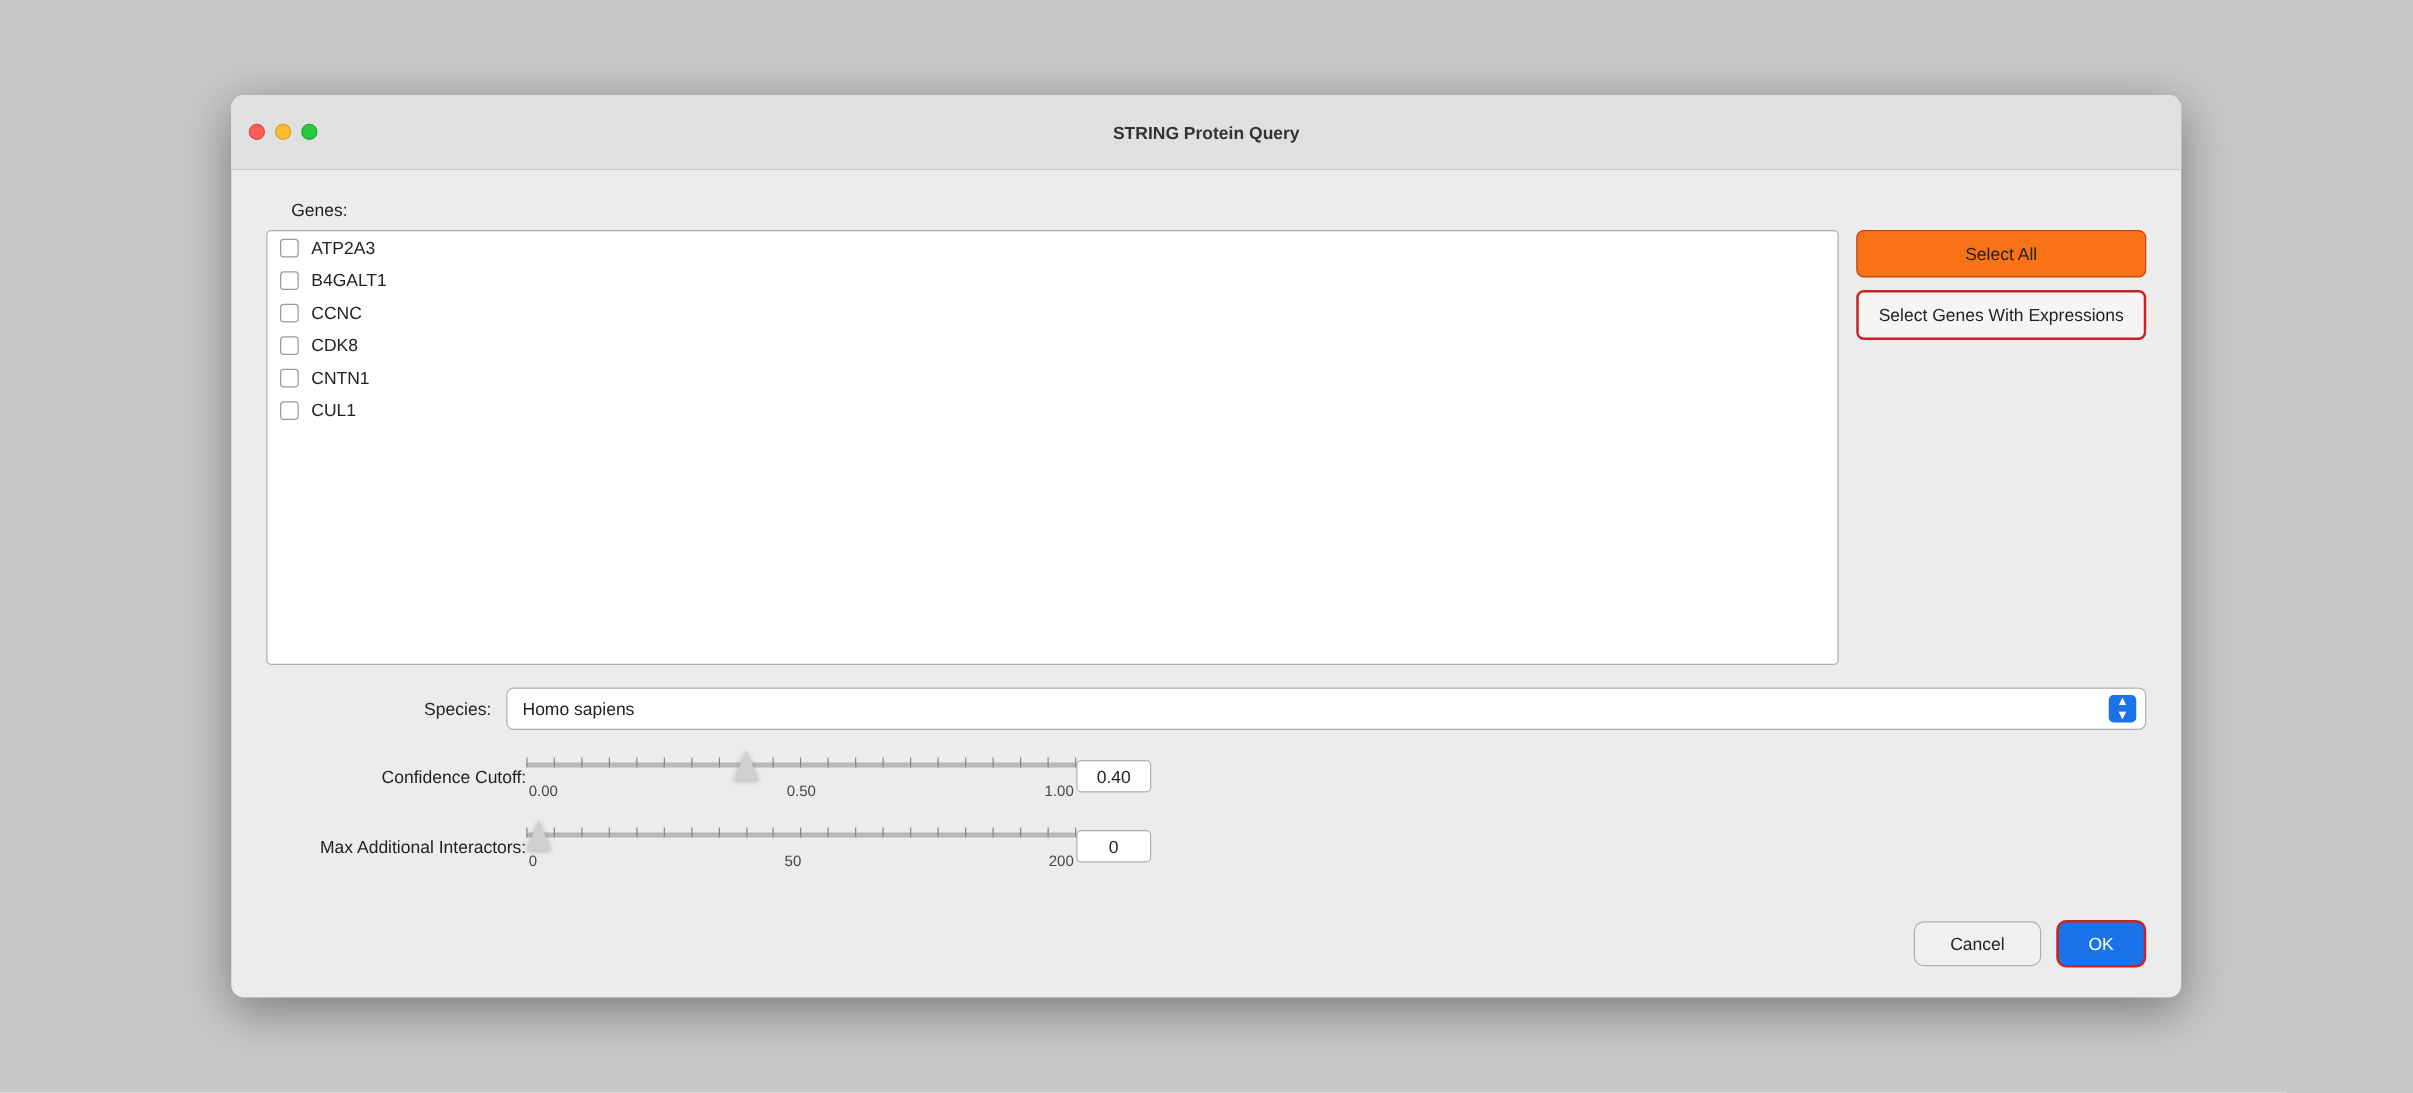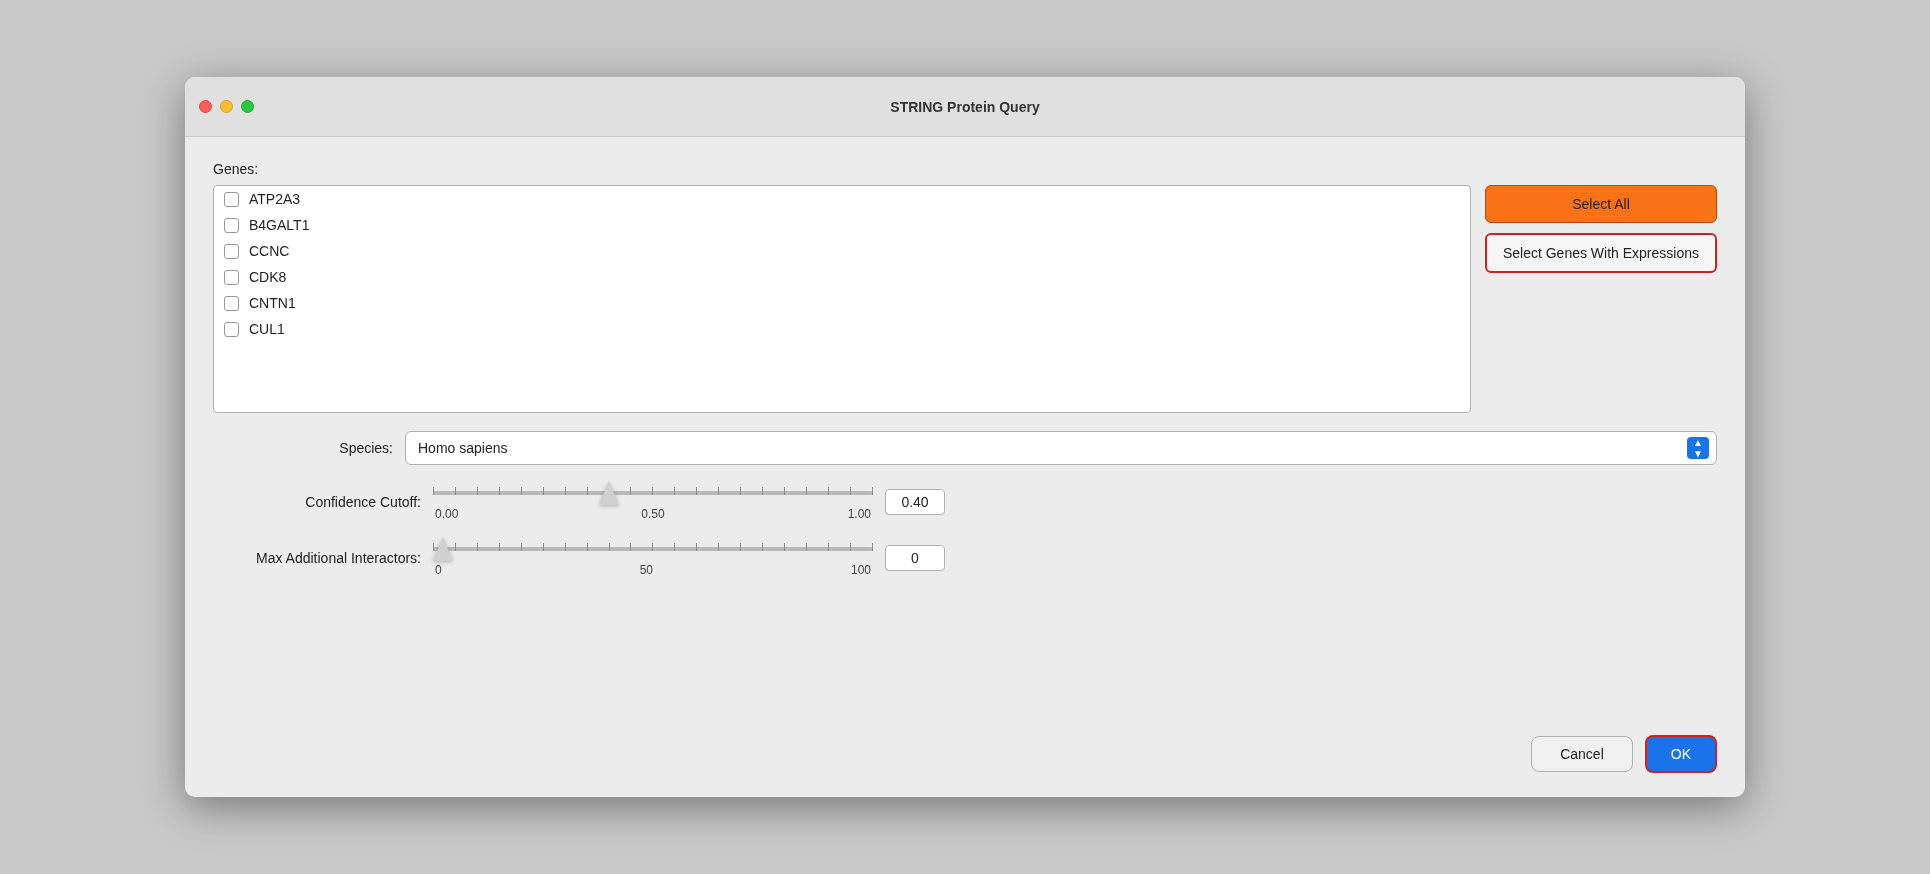--- a/index.html
+++ b/index.html
@@ -74,34 +74,35 @@
       display: flex;
       flex-direction: column;
       gap: 6px;
     }
 
     .genes-label {
       font-size: 14px;
       font-weight: 500;
       color: #222;
       margin-bottom: 2px;
+      margin-left: 20px;
     }
 
     .genes-row {
       display: flex;
       gap: 14px;
       align-items: flex-start;
     }
 
     .genes-list-container {
       flex: 1;
       background: #fff;
       border: 1px solid #b0b0b0;
       border-radius: 4px;
-      height: 228px;
+      height: 348px;
       overflow-y: auto;
       display: flex;
       flex-direction: column;
       position: relative;
     }
 
     .gene-item {
       display: flex;
       align-items: center;
       padding: 5px 10px;
@@ -219,21 +220,20 @@
       line-height: 1;
       display: flex;
       flex-direction: column;
       gap: 1px;
       align-items: center;
     }
 
     .slider-row {
       display: flex;
       align-items: center;
-      gap: 12px;
     }
 
     .slider-label {
       font-size: 14px;
       color: #222;
       font-weight: 500;
       text-align: right;
       min-width: 208px;
     }
 
@@ -458,21 +458,21 @@
                 <div style="width: 1px; height: 8px; background: rgb(136, 136, 136); margin-top: -4px;"></div>
                 <div style="width: 1px; height: 8px; background: rgb(136, 136, 136); margin-top: -4px;"></div>
               </div>
             </div>
 
           <div style="position:absolute;left:calc(0% - 0px);top:50%;transform:translateY(-50%);width:0;height:0;border-left:10px solid transparent;border-right:10px solid transparent;border-bottom:24px solid #d0d0d0;filter:drop-shadow(0 1px 2px rgba(0,0,0,0.25));cursor:pointer;"></div>
         </div>
         <div style="display:flex;justify-content:space-between;width:440px;padding:0 2px;margin-top:2px;">
           <span style="font-size:12px;color:#444;">0</span>
           <span style="font-size:12px;color:#444;text-align:right;">50</span>
-          <span style="font-size:12px;color:#444;">100</span>
+          <span style="font-size:12px;color:#444;">200</span>
         </div>
       </div>
       <div class="slider-value-box">0</div>
     </div>
 
   </div>
 
   <div class="bottom-bar">
     <button class="btn-cancel">Cancel</button>
     <button class="btn-ok">OK</button>

